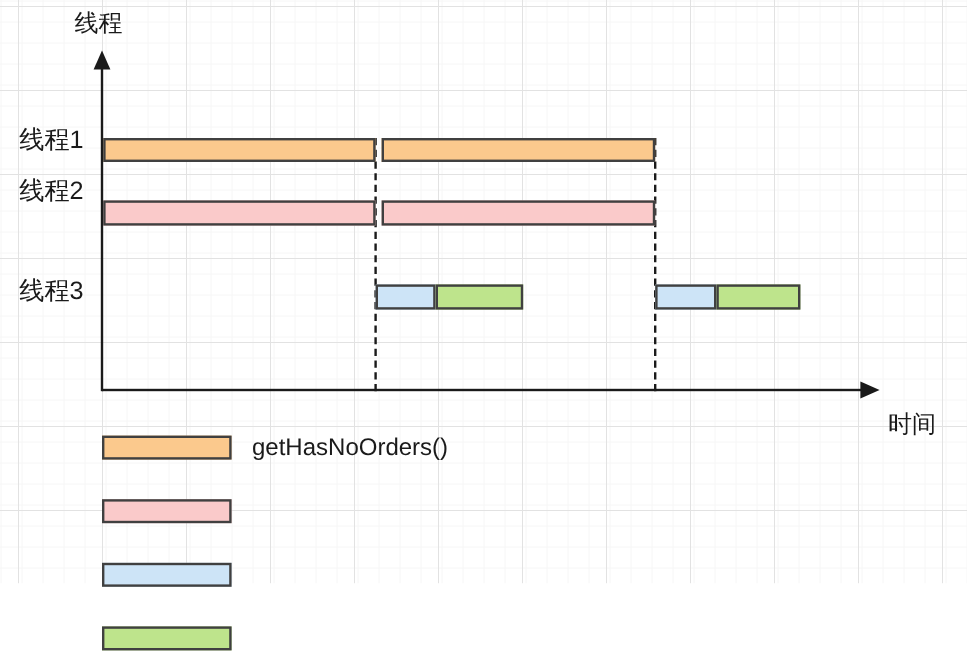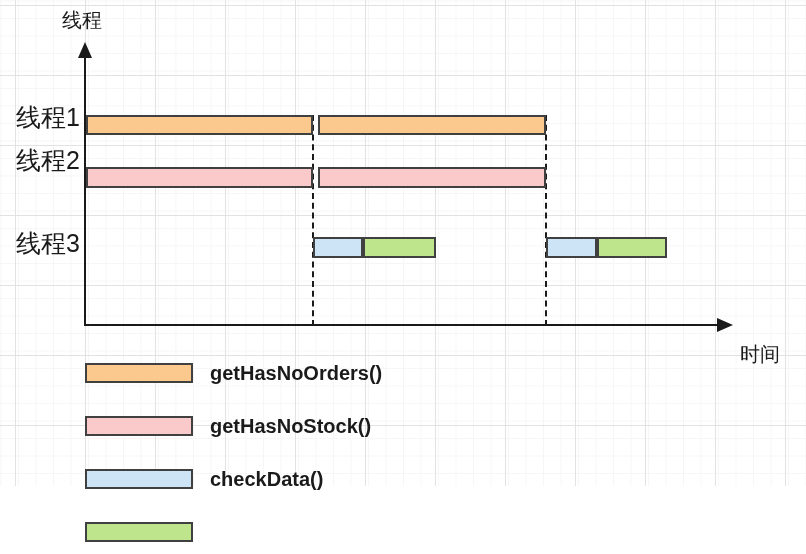--- a/index.html
+++ b/index.html
@@ -31,30 +31,30 @@
   }
   .arrow-right {
     position:absolute; left:717px; top:318px; width:0; height:0;
     border-top:7px solid transparent; border-bottom:7px solid transparent;
     border-left:16px solid #1a1a1a;
   }
 
   .y-label { left:62px; top:8px; }
   .x-label { left:740px; top:313px;margin-top:29px; }
 
-  .thread-label { left:16px; font-size:25px; }
+  .thread-label { left:16px; font-size:21px; }
 
   .bar { position:absolute; border:2px solid #404040; }
   .dash { position:absolute; top:115px; height:211px; width:0; border-left:2px dashed #1a1a1a; }
 
   .legend-swatch {
     position:absolute; left:85px; width:108px; height:20px;
     border:2px solid #404040; display:block;
   }
-  .legend-label { left:210px;font-weight:bold; }
+  .legend-label { left:210px; }
 </style>
 </head>
 <body>
 
 <div id="canvas">
 
   <div class="axis-v"></div>
   <div class="arrow-up"></div>
   <div class="axis-h"></div>
   <div class="arrow-right"></div>
@@ -63,24 +63,22 @@
   <div class="txt x-label">时间</div>
 
   <div class="txt thread-label" style="top:105px">线程1</div>
   <div class="txt thread-label" style="top:148px">线程2</div>
   <div class="txt thread-label" style="top:231px">线程3</div>
 
   <span class="legend-swatch" style="top: 363px; background: rgb(251, 201, 141);"></span>
   <div class="txt legend-label" style="top:361px">getHasNoOrders()</div>
 
   <span class="legend-swatch" style="top: 416px; background: rgb(250, 202, 202);"></span>
-  <div class="txt legend-label" style="top:414px">getHasNoStock()</div>
 
   <span class="legend-swatch" style="top: 469px; background: rgb(205, 228, 247);"></span>
-  <div class="txt legend-label" style="top:467px">checkData()</div>
 
   <span class="legend-swatch" style="top: 522px; background: rgb(190, 228, 140);"></span>
 
 <div class="dash" style="left: 312px;"></div>
     <div class="dash" style="left: 545px;"></div>
     <div class="bar" style="left: 86px; top: 115px; width: 227px; height: 20px; background: rgb(251, 201, 141);"></div>
     <div class="bar" style="left: 318px; top: 115px; width: 228px; height: 20px; background: rgb(251, 201, 141);"></div>
     <div class="bar" style="left: 86px; top: 167px; width: 227px; height: 21px; background: rgb(250, 202, 202);"></div>
     <div class="bar" style="left: 318px; top: 167px; width: 228px; height: 21px; background: rgb(250, 202, 202);"></div>
     <div class="bar" style="left: 313px; top: 237px; width: 50px; height: 21px; background: rgb(205, 228, 247);"></div>

